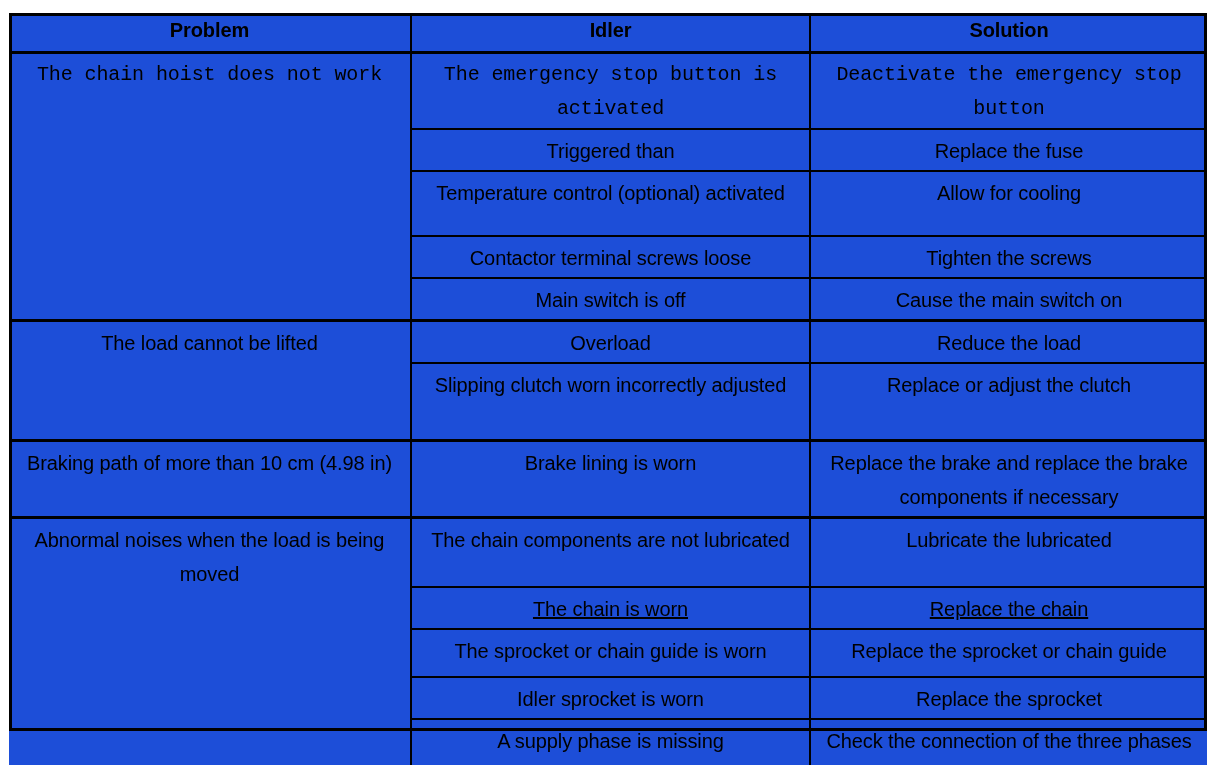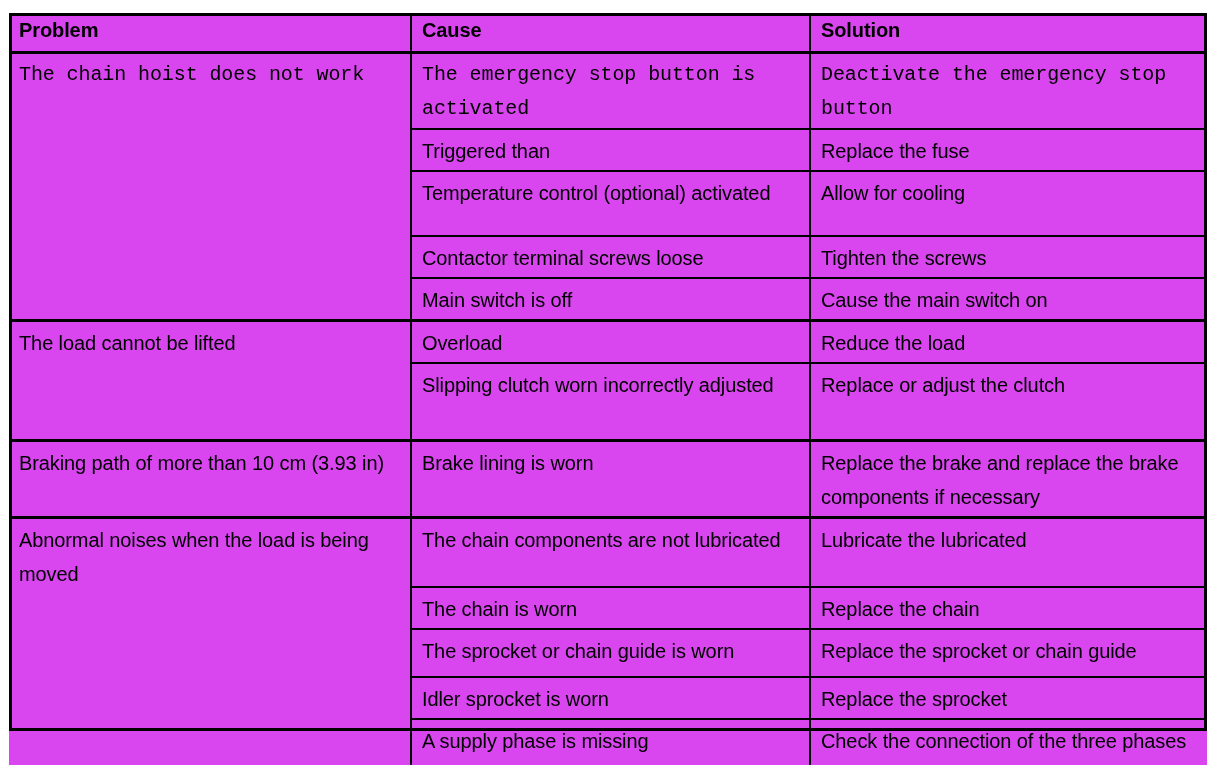--- a/index.html
+++ b/index.html
@@ -32,29 +32,29 @@
     background: #ffffff;
   }
 
   table.tsg col.c-problem  { width: 402px; }
   table.tsg col.c-cause    { width: 399px; }
   table.tsg col.c-solution { width: 397px; }
 
   table.tsg td,
   table.tsg th {
     vertical-align: top;
-    text-align: left;
+    text-align: center;
     padding: 4px 10px 2px 10px;
     font-size: 20px;
     line-height: 34px;
     font-weight: normal;
     letter-spacing: -0.1px;
     border: 0;
     box-sizing: border-box;
-    background: #d946ef;
+    background: #1d4ed8;
   }
 
   
   table.tsg td.col-problem,
   table.tsg th.col-problem,
   table.tsg td.col-cause,
   table.tsg th.col-cause {
     border-right: 2px solid #000;
   }
 
@@ -94,40 +94,40 @@
 
   .h-1 { height: 65px; font-family: Liberation Mono, monospace; }
   .h-2 { height: 38px; }
   .h-3 { height: 65px; }
   .h-4 { height: 37px; }
   .h-5 { height: 37px; }
   .h-6 { height: 35px; }
   .h-7 { height: 78px; }
   .h-8 { height: 65px; }
   .h-9 { height: 69px; margin-left: 37px; }
-  .h-10 { height: 37px; }
+  .h-10 { height: 37px; text-decoration: underline; }
   .h-11 { height: 48px; }
   .h-12 { height: 38px; }
   .h-13 { height: 63px; }
 </style>
 </head>
 <body>
 
 <div id="sheet">
 
   <table class="tsg">
     <colgroup>
       <col class="c-problem">
       <col class="c-cause">
       <col class="c-solution">
     </colgroup>
     <thead>
       <tr class="head">
         <th class="col-problem">Problem</th>
-        <th class="col-cause">Cause</th>
+        <th class="col-cause">Idler</th>
         <th class="col-solution">Solution</th>
       </tr>
     </thead>
     <tbody>
 
       <tr class="group h-1">
         <td class="col-problem problem-cell" rowspan="5">The chain hoist does not work</td>
         <td class="col-cause">The emergency stop button is activated</td>
         <td class="col-solution">Deactivate the emergency stop button</td>
       </tr>
@@ -152,21 +152,21 @@
         <td class="col-problem problem-cell" rowspan="2">The load cannot be lifted</td>
         <td class="col-cause">Overload</td>
         <td class="col-solution">Reduce the load</td>
       </tr>
       <tr class="sub h-7">
         <td class="col-cause">Slipping clutch worn incorrectly adjusted</td>
         <td class="col-solution">Replace or adjust the clutch</td>
       </tr>
 
       <tr class="group h-8">
-        <td class="col-problem">Braking path of more than 10 cm (3.93 in)</td>
+        <td class="col-problem">Braking path of more than 10 cm (4.98 in)</td>
         <td class="col-cause">Brake lining is worn</td>
         <td class="col-solution">Replace the brake and replace the brake components if necessary</td>
       </tr>
 
       <tr class="group h-9">
         <td class="col-problem problem-cell" rowspan="5">Abnormal noises when the load is being moved</td>
         <td class="col-cause">The chain components are not lubricated</td>
         <td class="col-solution">Lubricate the lubricated</td>
       </tr>
       <tr class="sub h-10">

